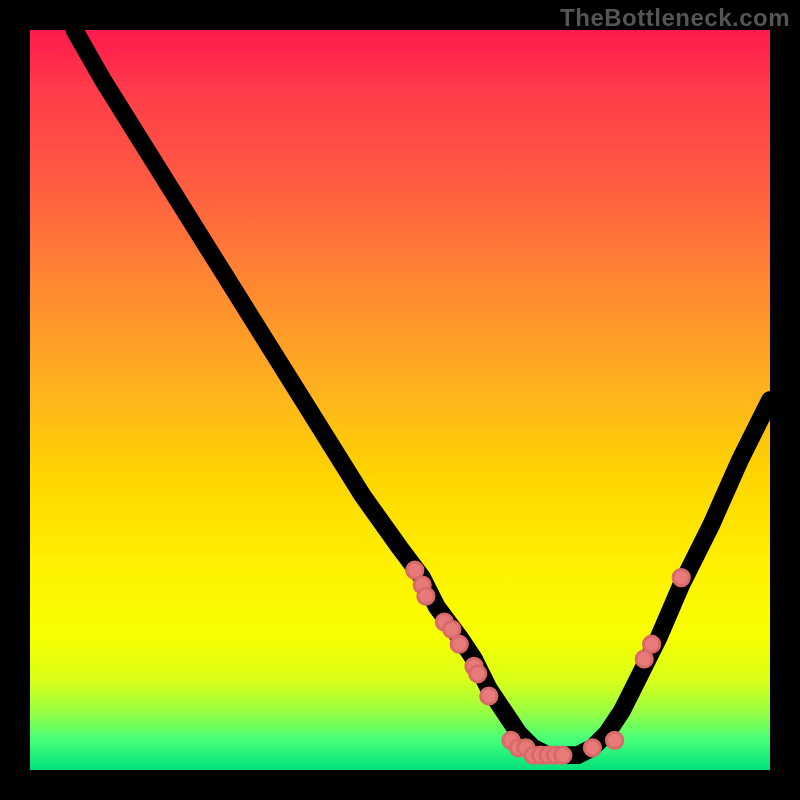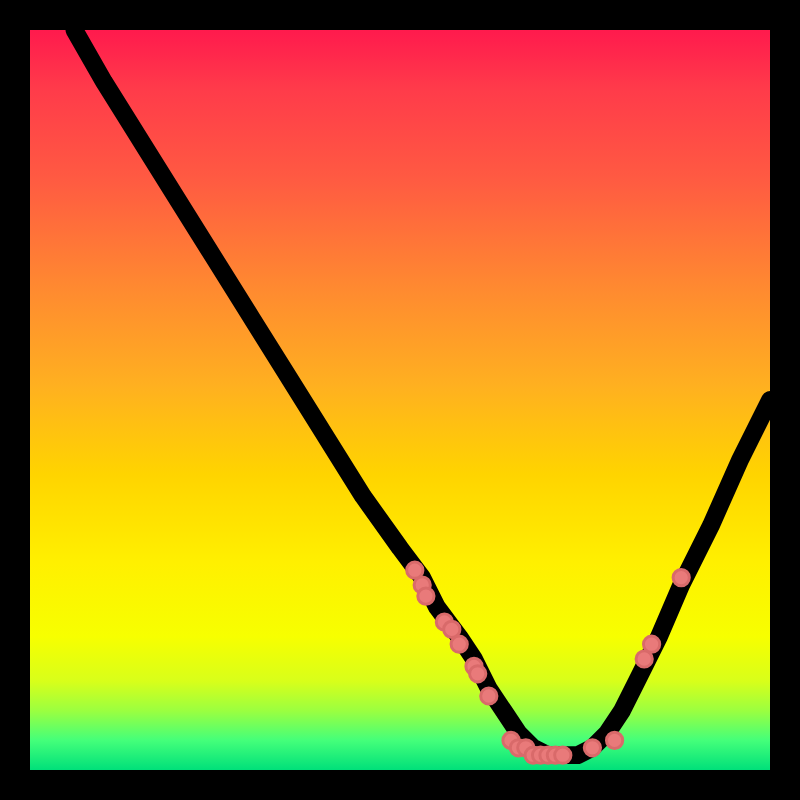--- a/index.html
+++ b/index.html
@@ -70,20 +70,21 @@
   .dot {
     fill: #e97a7a;
     stroke: #d96a6a;
     stroke-width: 0.4;
   }
 </style>
 </head>
 <body>
 
 <div class="stage">
+  <div class="watermark">TheBottleneck.com</div>
 
   <div class="plot-area">
     <div class="gradient"></div>
     <svg class="curve" viewBox="0 0 100 100" preserveAspectRatio="none">
       <path id="curve-path" class="curve-path" d="M 6 0 L 10 7 L 15 15 L 20 23 L 25 31 L 30 39 L 35 47 L 40 55 L 45 63 L 50 70 L 53 74 L 55 78 L 58 82 L 60 85 L 62 89 L 64 92 L 66 95 L 68 97 L 70 98 L 72 98 L 74 98 L 76 97 L 78 95 L 80 92 L 82 88 L 85 82 L 88 75 L 92 67 L 96 58 L 100 50"></path>
       <g id="dots">
           <ellipse cx="52" cy="73" rx="1.1" ry="1.1" class="dot" style="fill: rgb(233, 122, 122);"></ellipse>
           <ellipse cx="53" cy="75" rx="1.1" ry="1.1" class="dot" style="fill: rgb(233, 122, 122);"></ellipse>
           <ellipse cx="53.5" cy="76.5" rx="1.1" ry="1.1" class="dot" style="fill: rgb(233, 122, 122);"></ellipse>
           <ellipse cx="56" cy="80" rx="1.1" ry="1.1" class="dot" style="fill: rgb(233, 122, 122);"></ellipse>

